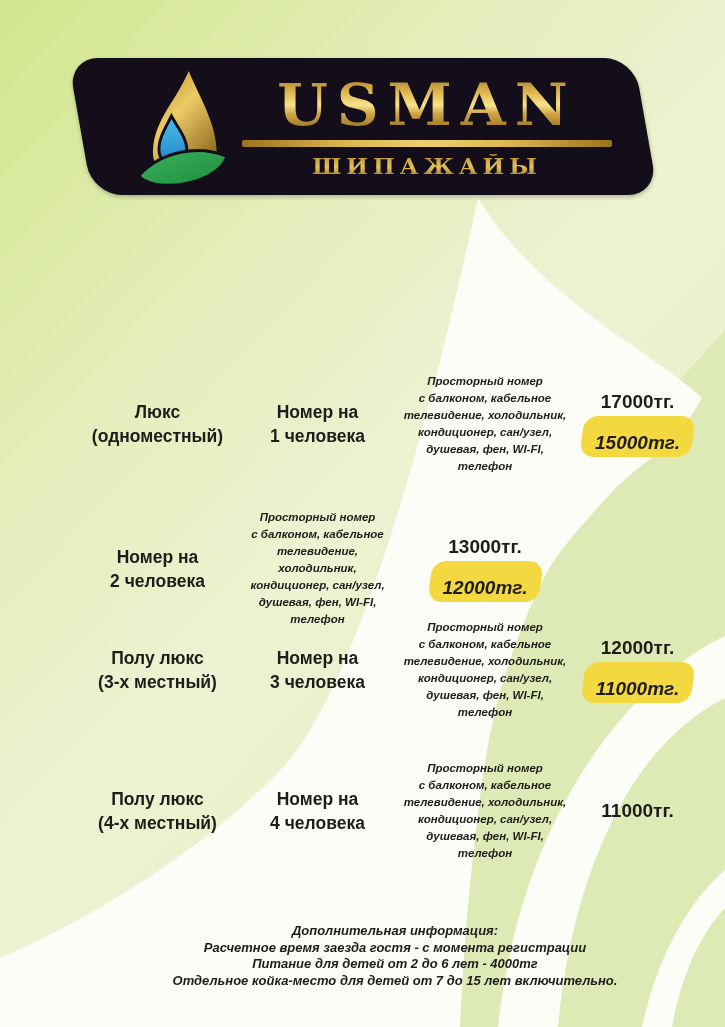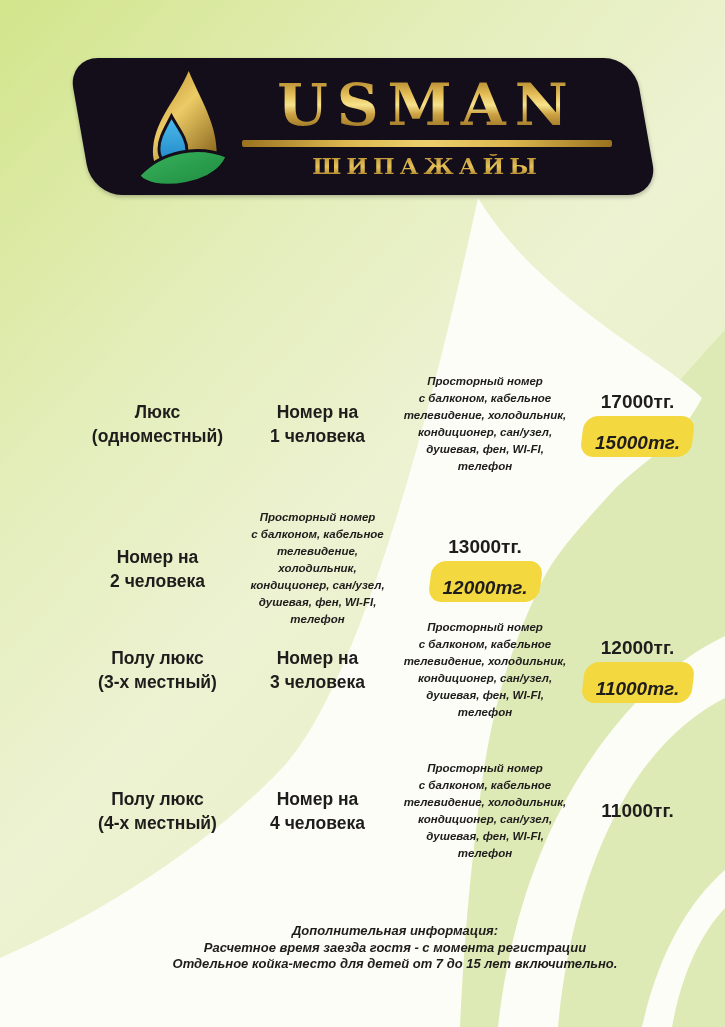--- a/index.html
+++ b/index.html
@@ -197,16 +197,17 @@
 душевая, фен, WI-FI,
 телефон</div>
     <div class="cell price">
       <div class="p-std">11000тг.</div>
     </div>
   </div>
 
   <div class="foot">
     <div>Дополнительная информация:</div>
     <div>Расчетное время заезда гостя - с момента регистрации</div>
+    <div>Питание для детей от 2 до 6 лет - 4000тг</div>
     <div>Отдельное койка-место для детей от 7 до 15 лет включительно.</div>
   </div>
 
 </div>
 
 </body></html>

